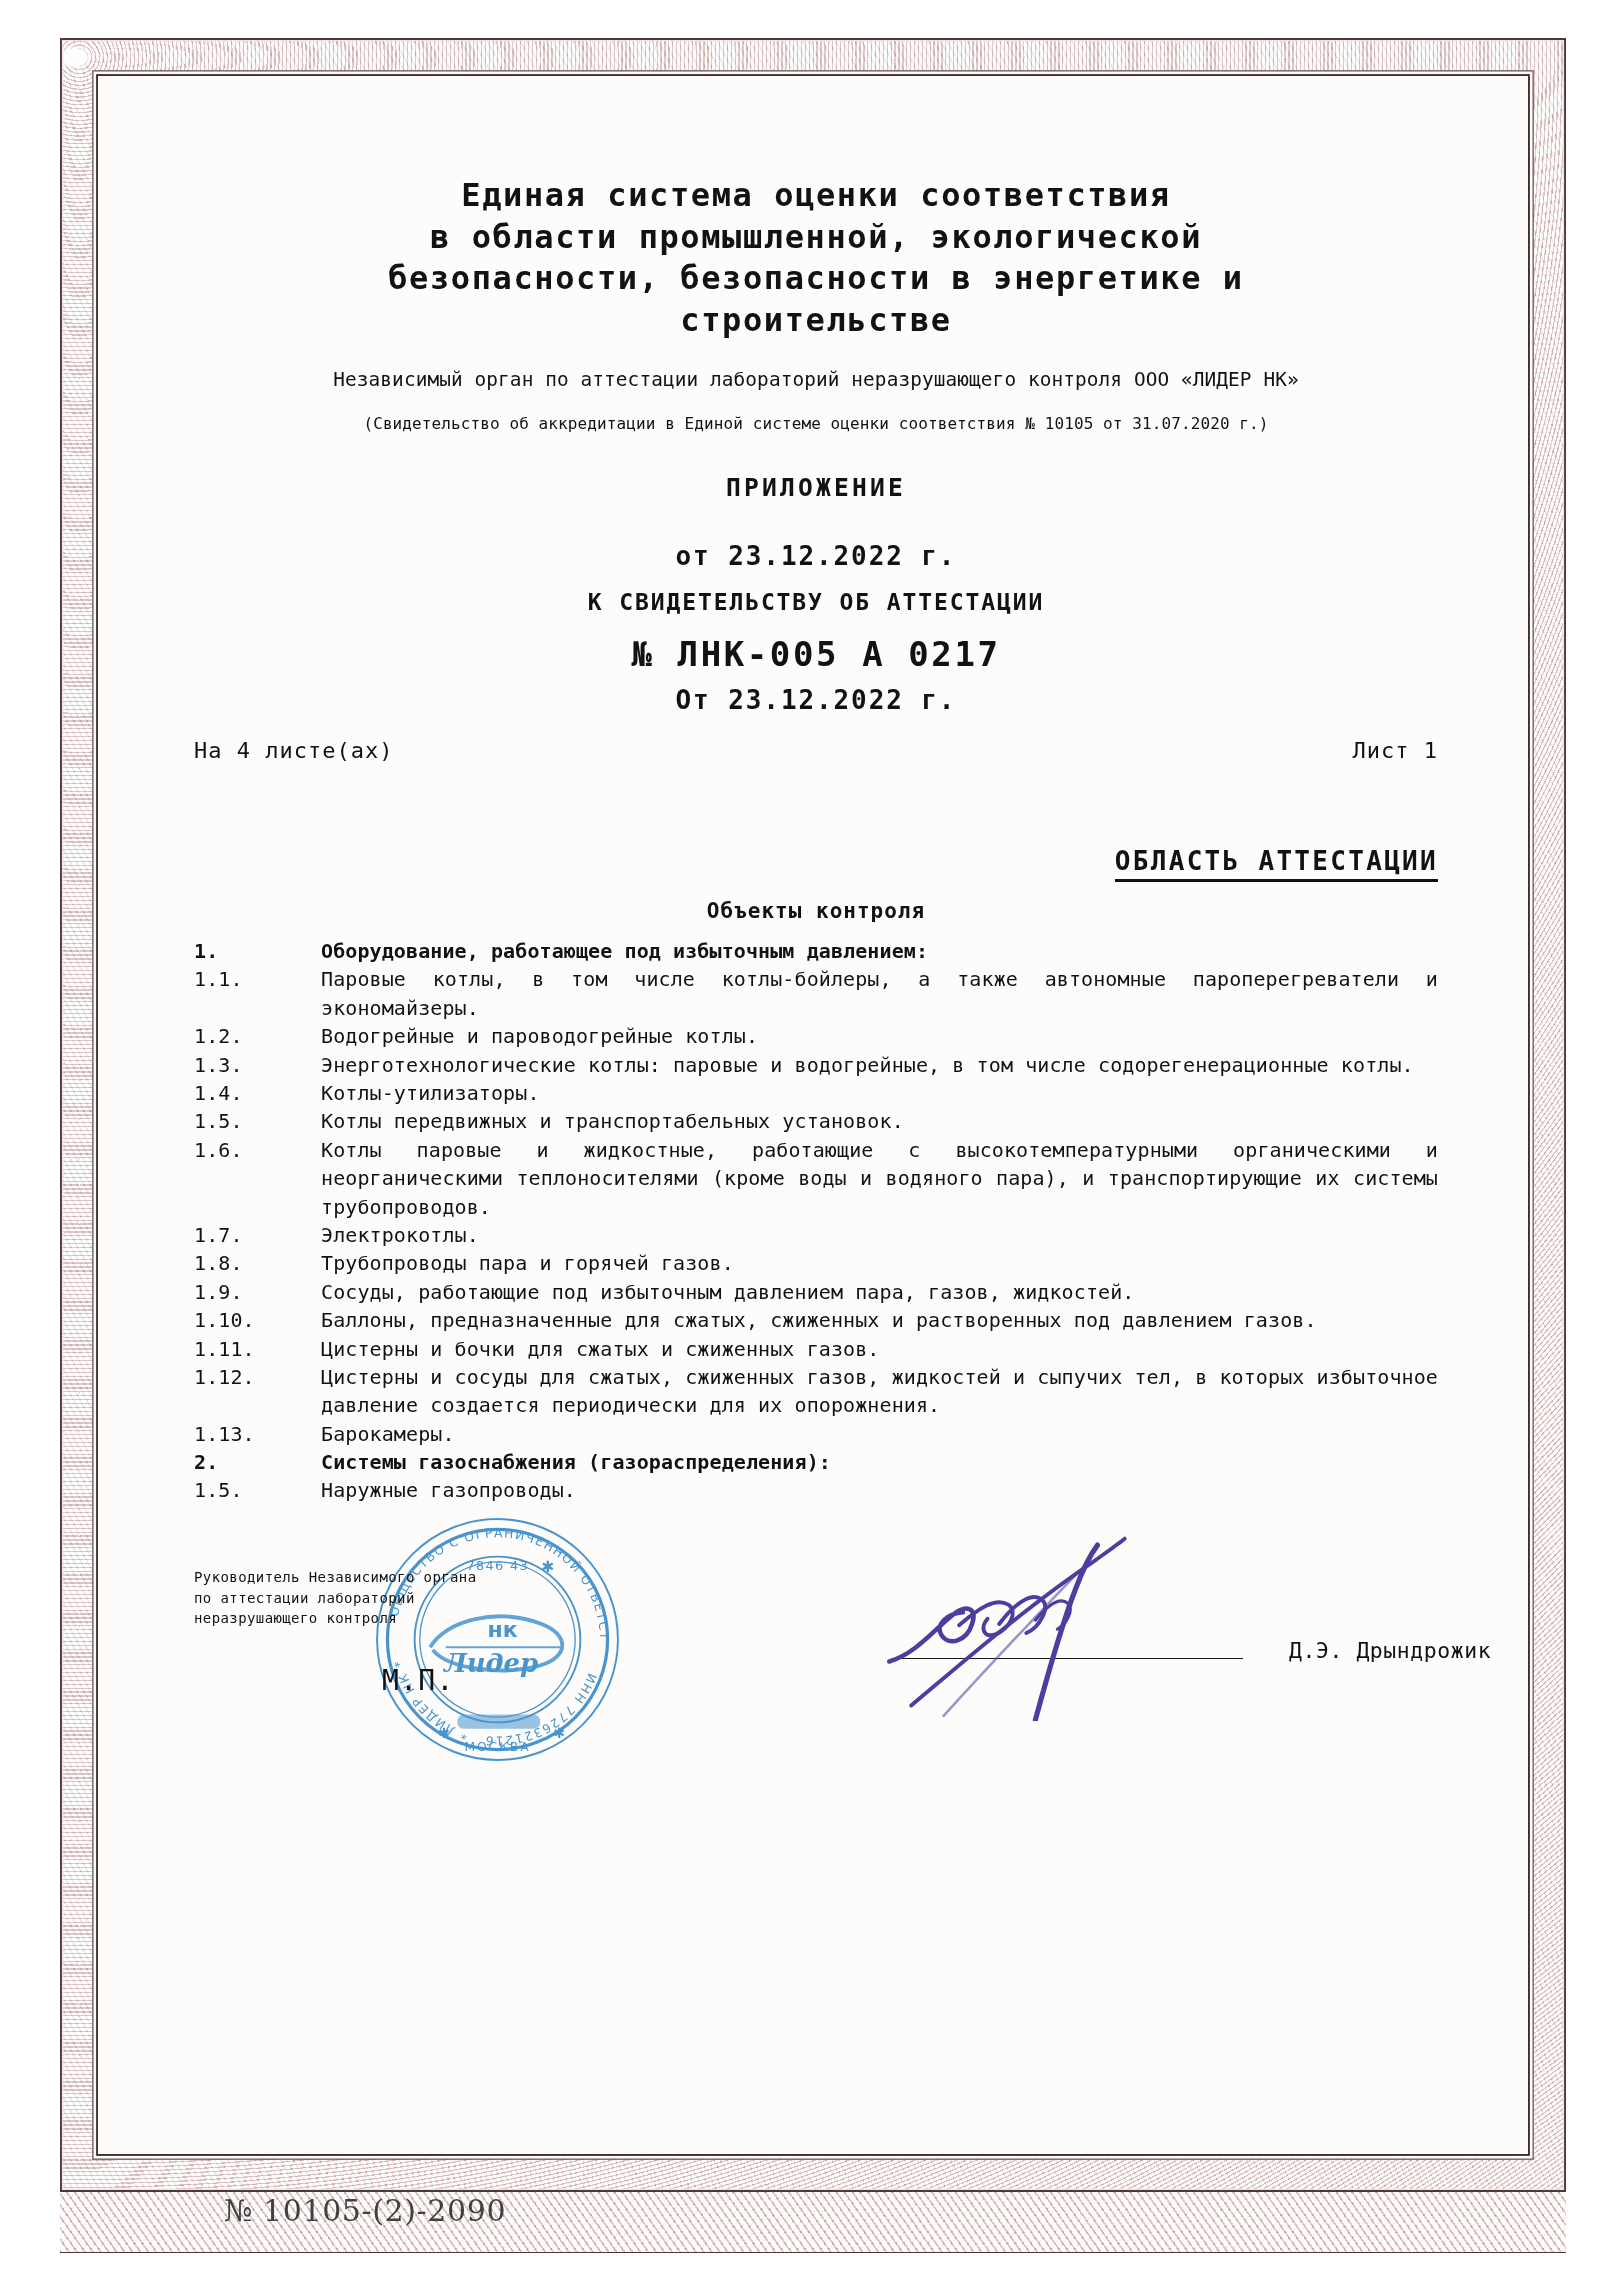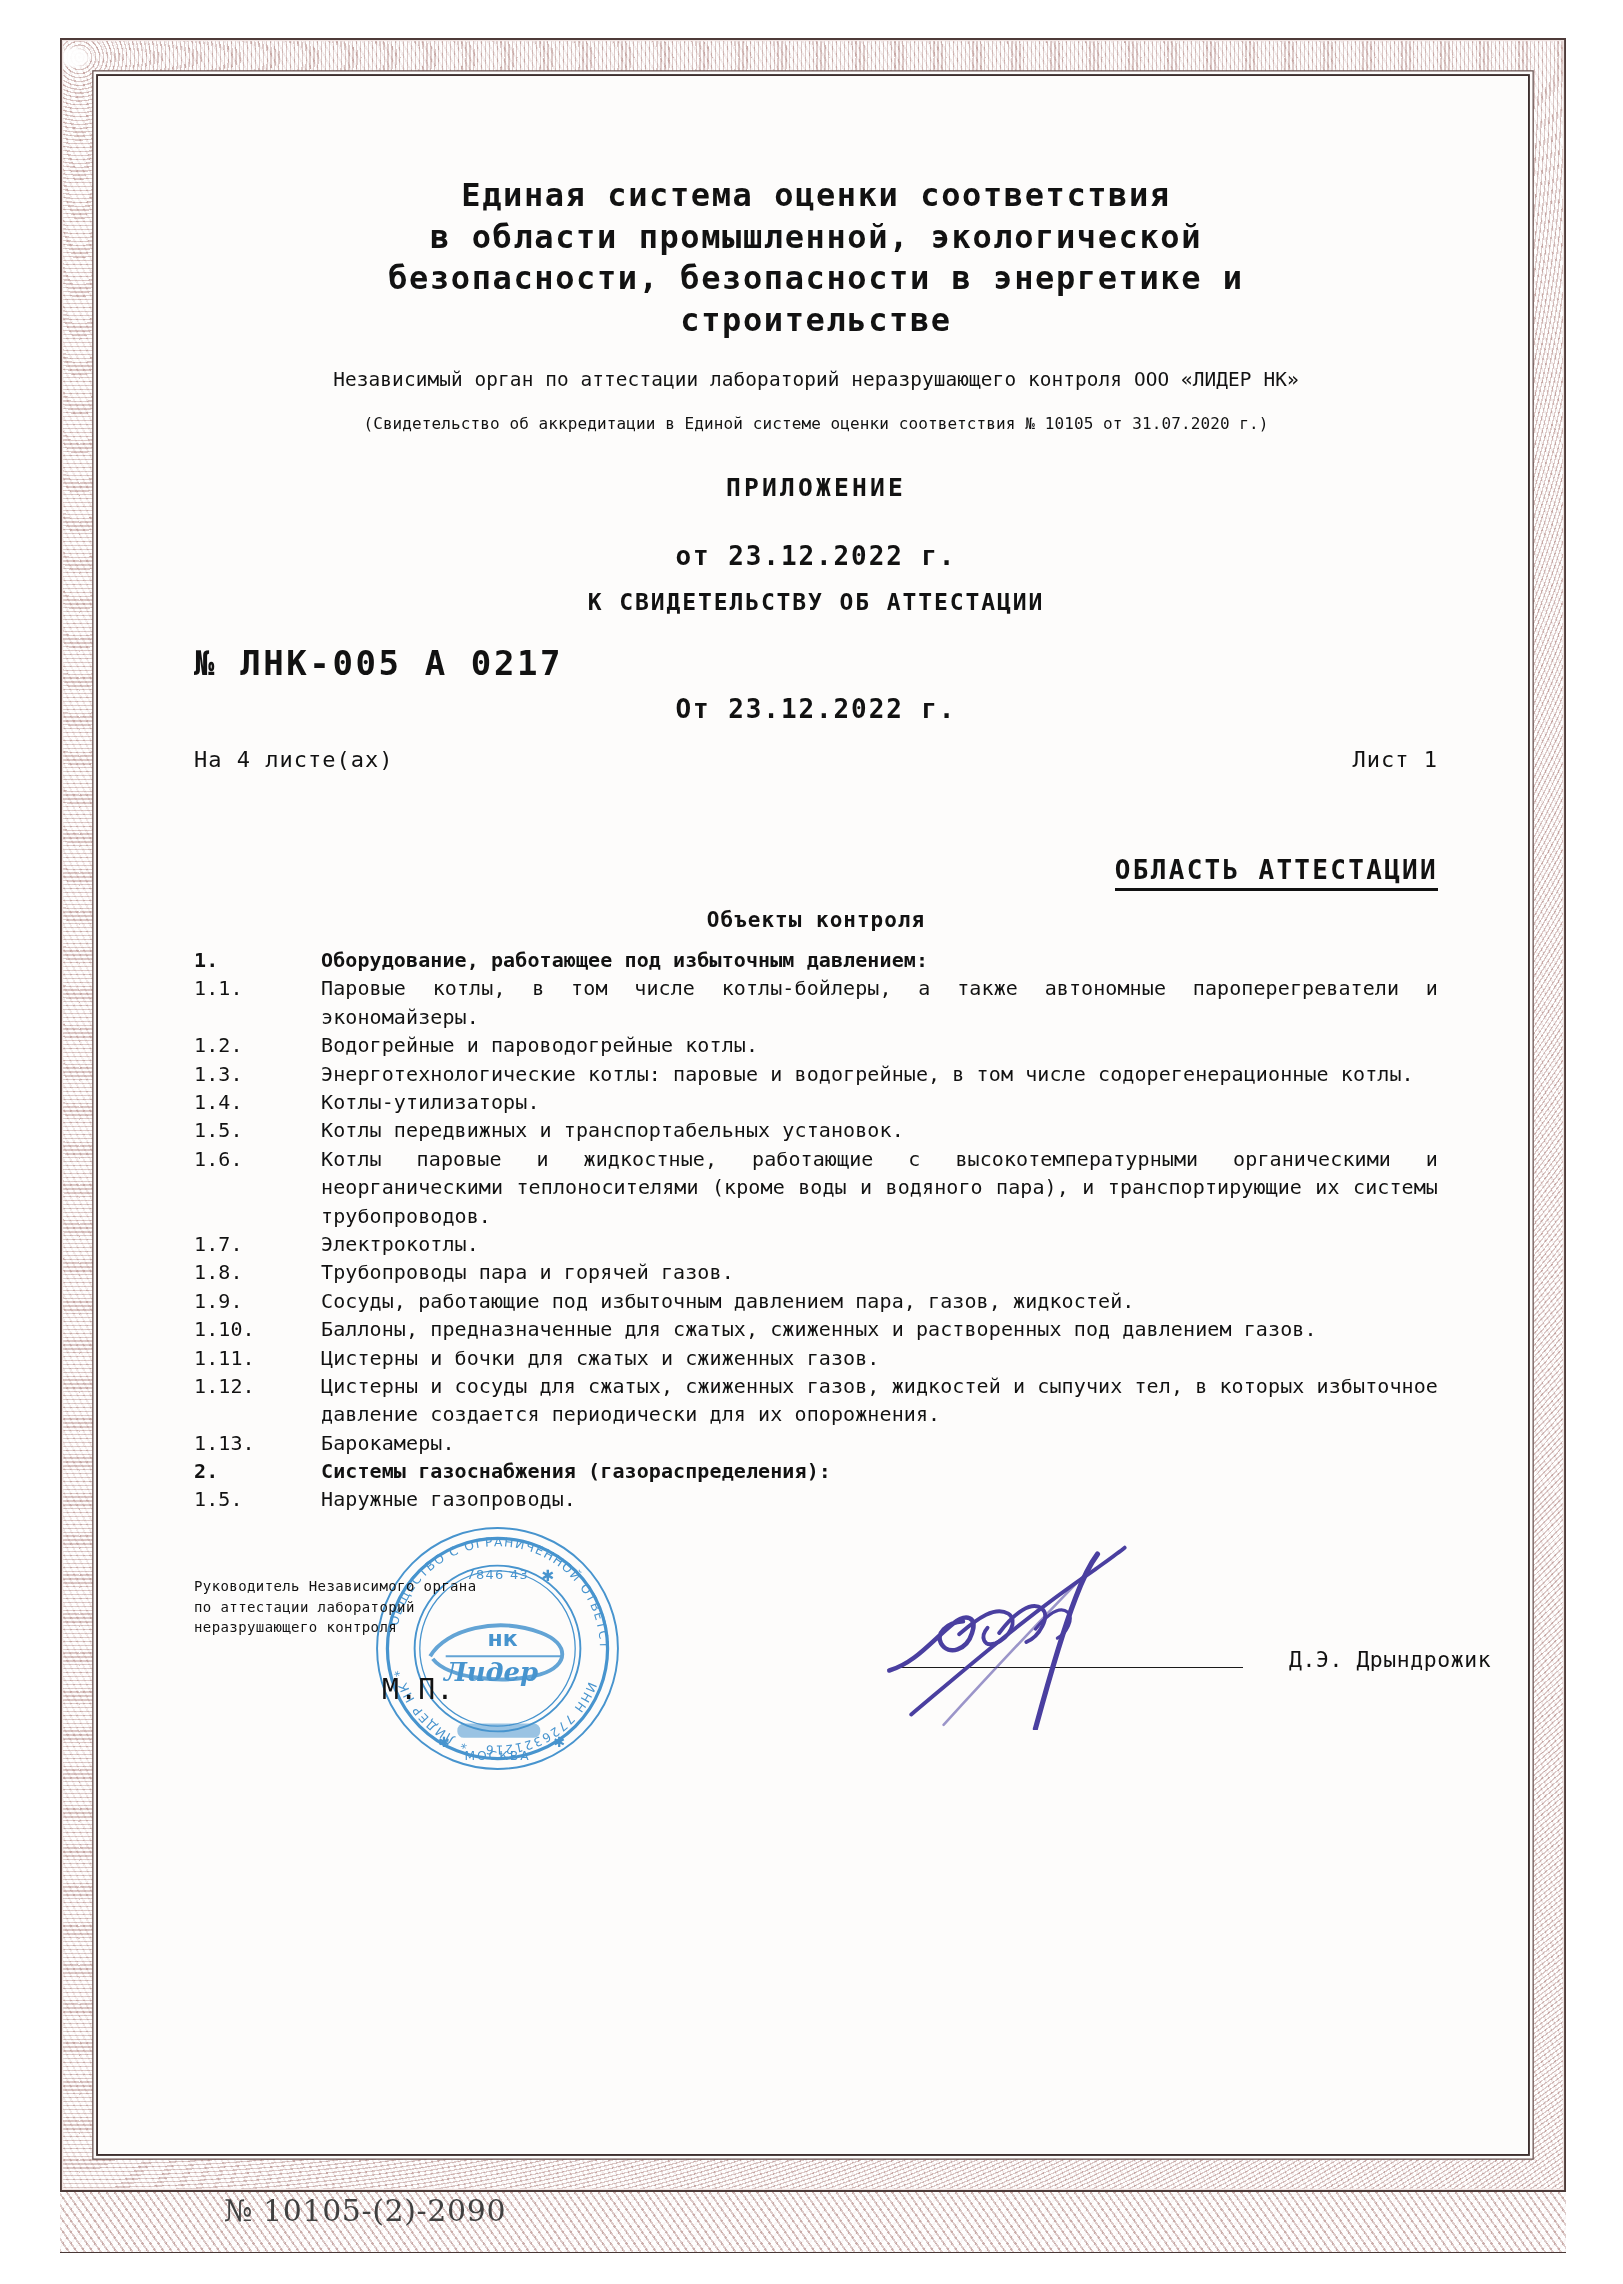--- a/index.html
+++ b/index.html
@@ -114,25 +114,25 @@
     margin-top: 39px;
   }
   .cert-ref {
     text-align: center;
     font-weight: bold;
     font-size: 23px;
     letter-spacing: 1.9px;
     margin-top: 18px;
   }
   .cert-number {
-    text-align: left;
+    text-align: center;
     font-weight: bold;
     font-size: 34px;
     letter-spacing: 2.6px;
-    margin-top: 28px;
+    margin-top: 19px;
   }
   .date-line-2 {
     text-align: center;
     font-weight: bold;
     font-size: 26px;
     letter-spacing: 1.9px;
     margin-top: 10.4px;
   }
 
   .sheets-row {

